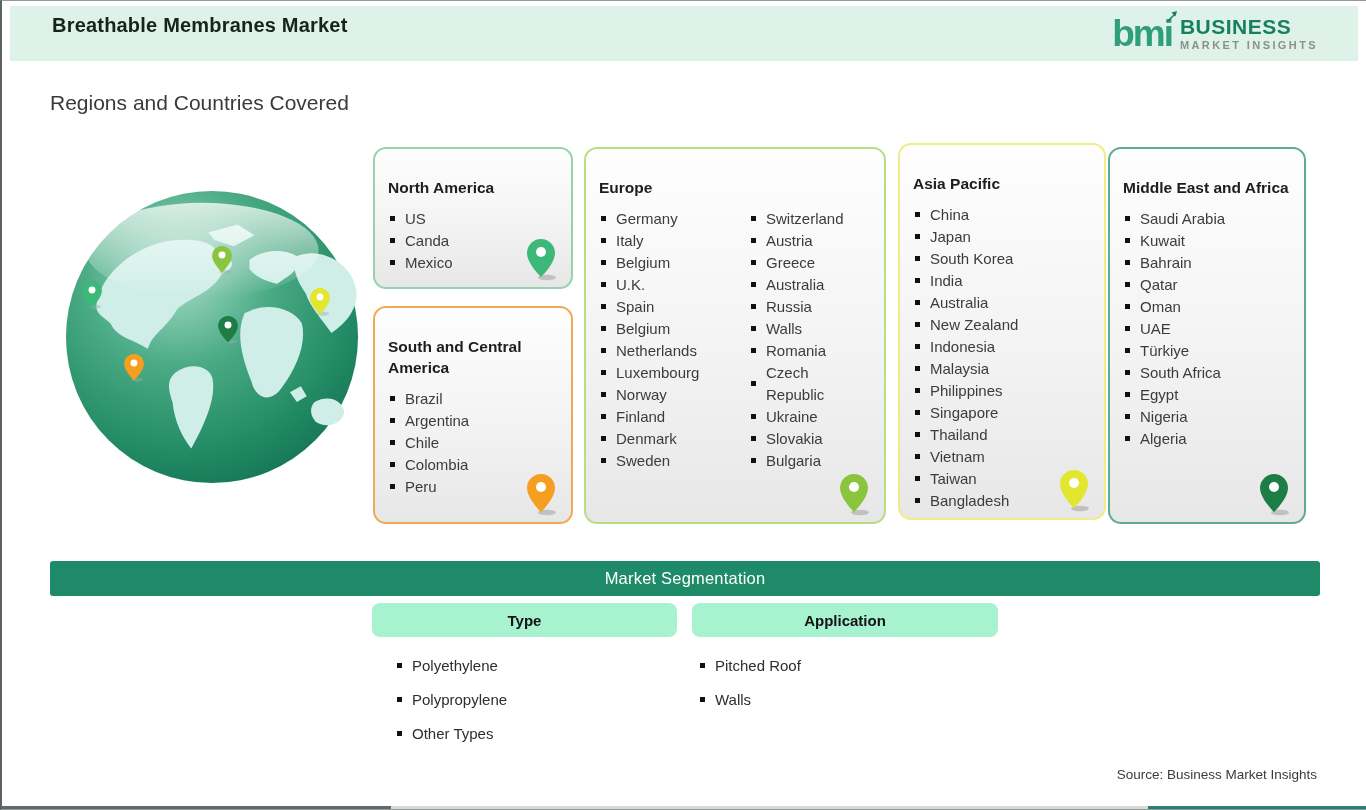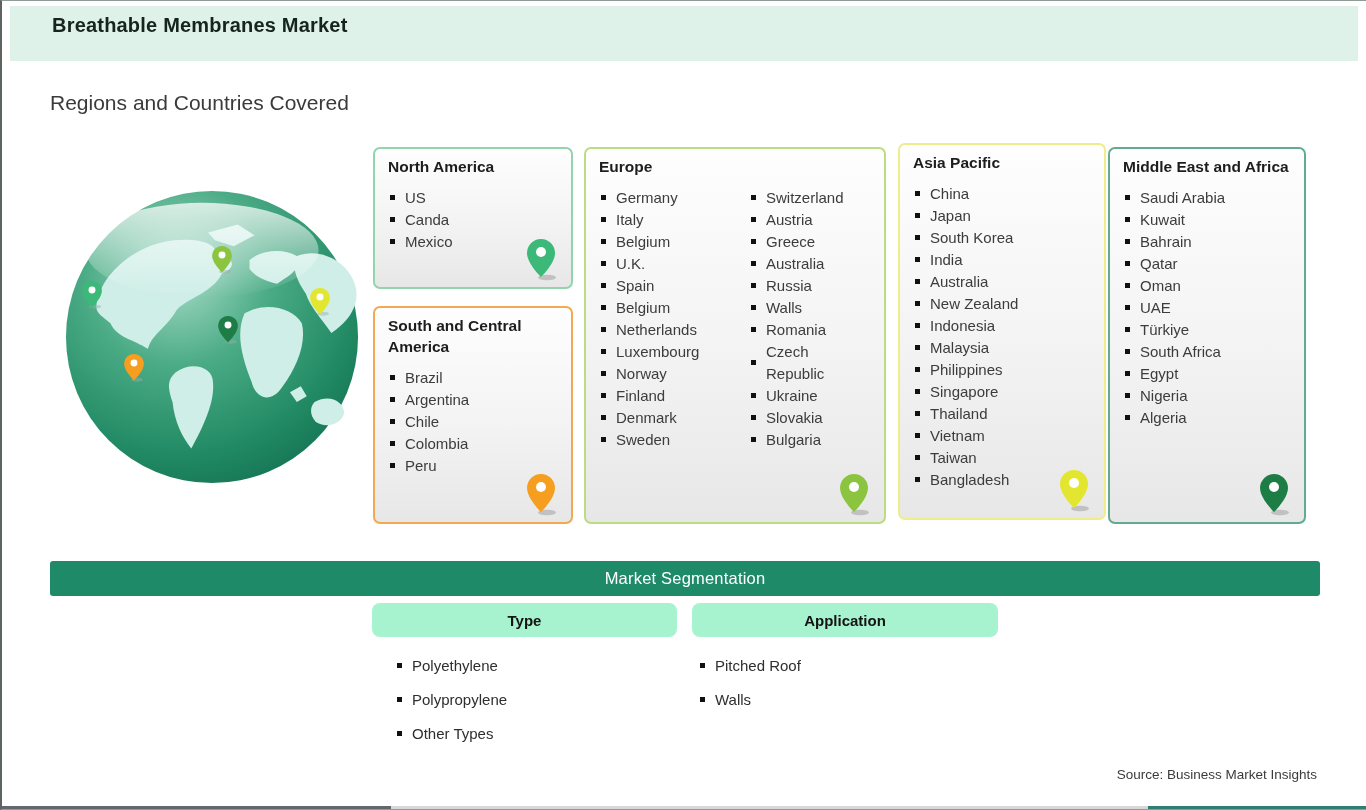--- a/index.html
+++ b/index.html
@@ -15,23 +15,23 @@
   .logo-arrow{position:absolute;right:-6px;top:-4px;width:12px;height:12px;}
   .logo-text{display:flex;flex-direction:column;line-height:1;}
   .logo-text .l1{font-size:21px;font-weight:bold;color:#17805e;letter-spacing:.5px;}
   .logo-text .l2{font-size:11px;font-weight:bold;color:#8a918d;letter-spacing:2.4px;margin-top:3px;}
   
   .section-title{position:absolute;left:48px;top:90px;font-size:21px;color:#3a3a3a;}
   
   .globe{position:absolute;left:62px;top:188px;width:296px;height:296px;}
   .globe-pin{position:absolute;width:20px;height:28px;}
   
-  .card{position:absolute;border:2px solid #ccc;border-radius:7px;
+  .card{position:absolute;border:2px solid #ccc;border-radius:13px;
         background:linear-gradient(180deg,#fefefe 0%,#f3f3f3 55%,#e7e7e7 100%);
-        padding:8px 13px;box-sizing:border-box;}
+        padding:29px 13px;box-sizing:border-box;}
   .card-title{font-size:15.5px;font-weight:bold;color:#1d1d1d;line-height:1.35;}
   .card ul{list-style:none;margin:9px 0 0 0;padding:0;}
   .card li{font-size:15px;color:#3c3c3c;line-height:22px;display:flex;align-items:center;}
   .sq{display:inline-block;width:5px;height:5px;background:#111;margin:0 10px 0 2px;flex:none;}
   .card-pin{position:absolute;right:12px;bottom:6px;width:32px;height:42px;}
   .two-col{display:flex;gap:28px;}
   .two-col ul{flex:1;}
   .pos-na {left:371px;top:146px;width:200px;height:142px;}
   .pos-sca{left:371px;top:305px;width:200px;height:218px;}
   .pos-eu {left:582px;top:146px;width:302px;height:377px;}
@@ -54,20 +54,33 @@
   .bottom-strip{position:absolute;left:0;bottom:0;width:100%;height:3px;
     background:linear-gradient(90deg,#63686d 0%,#63686d 28.5%,#d8d8d8 28.5%,#d8d8d8 84%,#2e7f72 84%,#2e7f72 100%);}
 </style>
 </head>
 <body>
 
 <div class="stage">
 
   <div class="header" style="background-color: rgb(223, 242, 234);">
     <div class="header-title">Breathable Membranes Market</div>
+    <div class="logo">
+      <span class="logo-mark">
+        <span>bmi</span>
+        <svg class="logo-arrow" viewBox="0 0 12 12">
+          <path d="M1 11 C4 8 6 6 9 3" stroke="#17805e" stroke-width="1.6" fill="none"></path>
+          <path d="M5.5 1.5 L11 0 L9.5 5.5 Z" fill="#17805e"></path>
+        </svg>
+      </span>
+      <span class="logo-text">
+        <span class="l1">BUSINESS</span>
+        <span class="l2">MARKET INSIGHTS</span>
+      </span>
+    </div>
   </div>
 
   <div class="section-title">Regions and Countries Covered</div>
 
   <div class="globe">
     <svg viewBox="0 0 300 300" width="296" height="296">
       <defs>
         <radialGradient id="ocean" cx="38%" cy="28%" r="80%">
           <stop offset="0%" stop-color="#a8dcc9"></stop>
           <stop offset="40%" stop-color="#4aab85"></stop>

